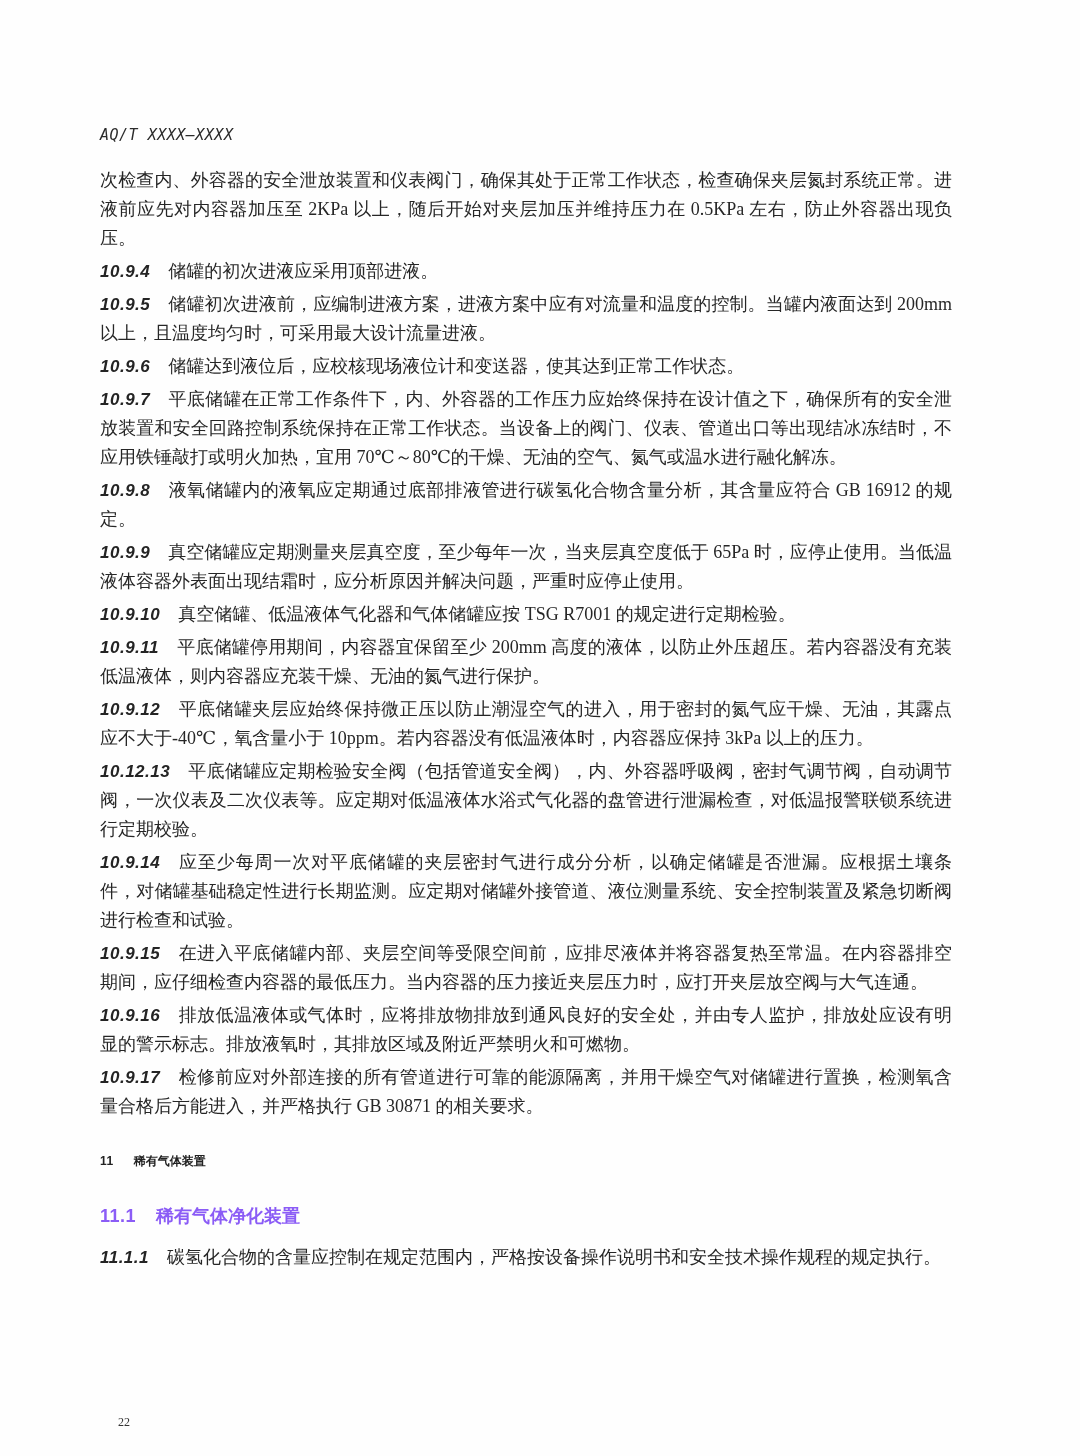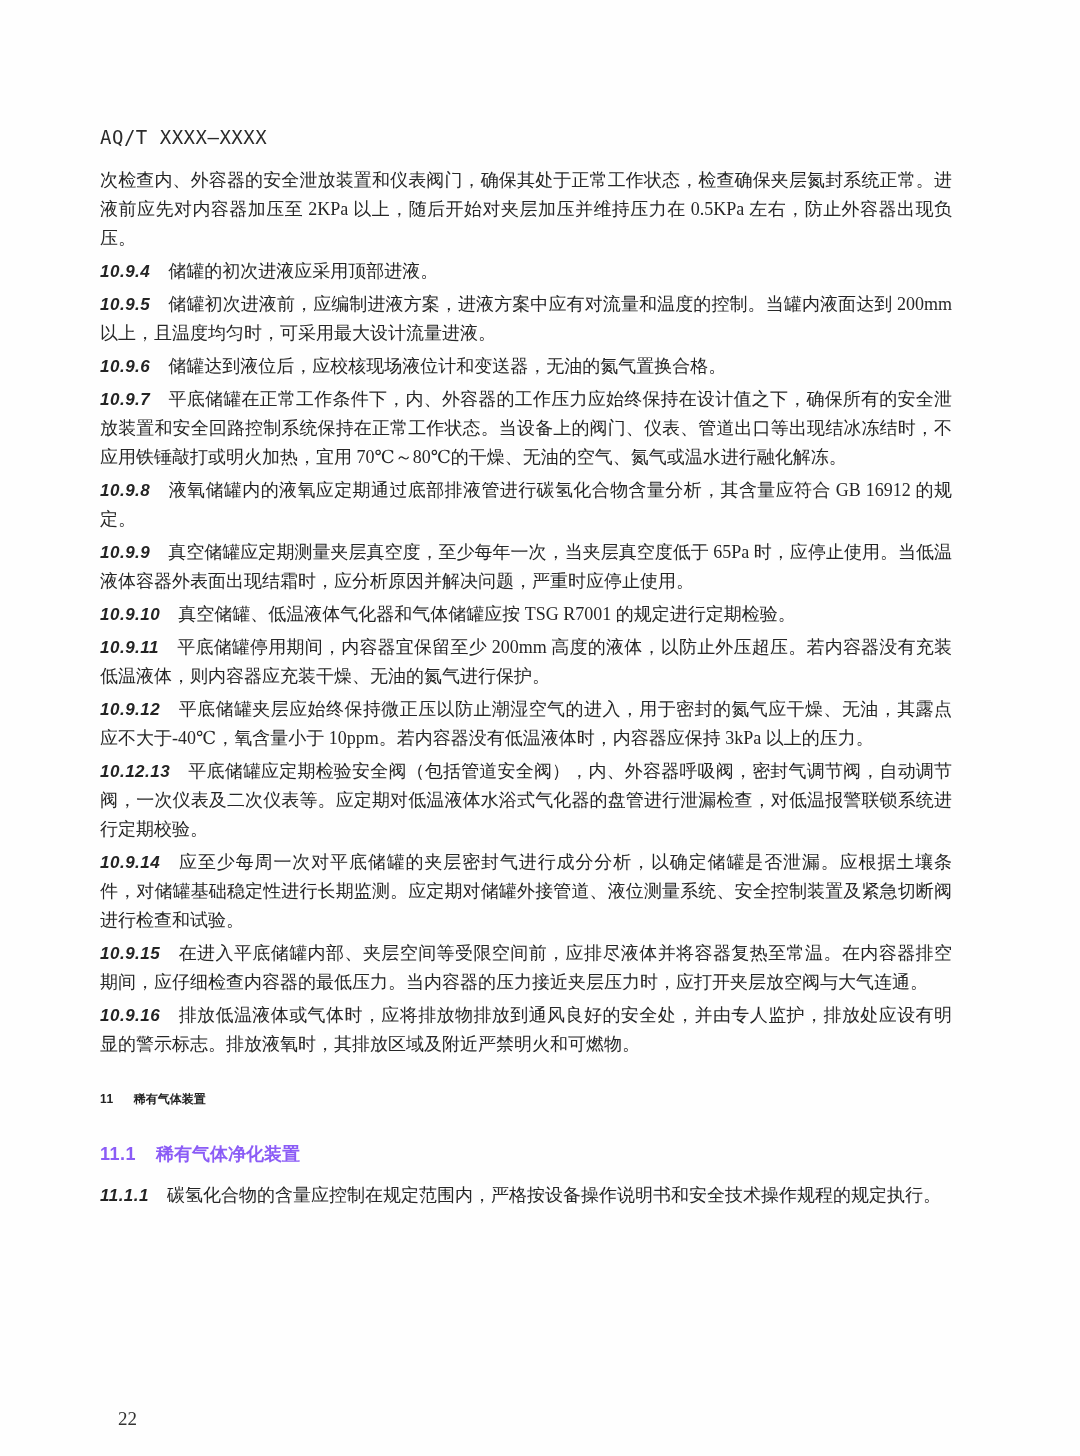--- a/index.html
+++ b/index.html
@@ -14,24 +14,25 @@
     background: #fefefe;
     overflow: hidden;
     font-family: "Liberation Serif", "DejaVu Serif", serif;
     color: #262626;
   }
   .doc-header {
     position: absolute;
     top: 126px;
     left: 100px;
     font-family: "DejaVu Sans Mono", "Liberation Sans", sans-serif;
-    font-size: 19px;
+    font-size: 15px;
     letter-spacing: 0.5px;
     color: #2b2b2b;
     white-space: nowrap;
+    font-style: italic;
   }
   .content {
     position: absolute;
     left: 100px;
     top: 166px;
     width: 852px;
   }
   .para {
     margin: 0 0 4px 0;
     font-size: 18px;
@@ -65,21 +66,21 @@
     color: #8b5cf6;
   }
   .heading-num {
     margin-right: 20px;
     letter-spacing: 0.5px;
   }
   .page-number {
     position: absolute;
     left: 118px;
     bottom: 26px;
-    font-size: 19px;
+    font-size: 12px;
     color: #333333;
     font-family: "Liberation Serif", "DejaVu Serif", serif;
     text-align: center;
   }
 </style>
 </head>
 <body>
 
 <div class="page">
 
@@ -88,21 +89,21 @@
   <div class="content">
 
     <p class="para">次检查内、外容器的安全泄放装置和仪表阀门，确保其处于正常工作状态，检查确保夹层氮封系统正常。进液前应先对内容器加压至 2KPa 以上，随后开始对夹层加压并维持压力在 0.5KPa 左右，防止外容器出现负压。</p>
 
     <div>
 
         <p class="para"><span class="clause-num">10.9.4</span><span>储罐的初次进液应采用顶部进液。</span></p>
 
         <p class="para"><span class="clause-num">10.9.5</span><span>储罐初次进液前，应编制进液方案，进液方案中应有对流量和温度的控制。当罐内液面达到 200mm 以上，且温度均匀时，可采用最大设计流量进液。</span></p>
 
-        <p class="para"><span class="clause-num">10.9.6</span><span>储罐达到液位后，应校核现场液位计和变送器，无油的氮气置换合格。</span></p>
+        <p class="para"><span class="clause-num">10.9.6</span><span>储罐达到液位后，应校核现场液位计和变送器，使其达到正常工作状态。</span></p>
 
         <p class="para"><span class="clause-num">10.9.7</span><span>平底储罐在正常工作条件下，内、外容器的工作压力应始终保持在设计值之下，确保所有的安全泄放装置和安全回路控制系统保持在正常工作状态。当设备上的阀门、仪表、管道出口等出现结冰冻结时，不应用铁锤敲打或明火加热，宜用 70℃～80℃的干燥、无油的空气、氮气或温水进行融化解冻。</span></p>
 
         <p class="para"><span class="clause-num">10.9.8</span><span>液氧储罐内的液氧应定期通过底部排液管进行碳氢化合物含量分析，其含量应符合 GB 16912 的规定。</span></p>
 
         <p class="para"><span class="clause-num">10.9.9</span><span>真空储罐应定期测量夹层真空度，至少每年一次，当夹层真空度低于 65Pa 时，应停止使用。当低温液体容器外表面出现结霜时，应分析原因并解决问题，严重时应停止使用。</span></p>
 
         <p class="para"><span class="clause-num">10.9.10</span><span>真空储罐、低温液体气化器和气体储罐应按 TSG R7001 的规定进行定期检验。</span></p>
 
         <p class="para"><span class="clause-num">10.9.11</span><span>平底储罐停用期间，内容器宜保留至少 200mm 高度的液体，以防止外压超压。若内容器没有充装低温液体，则内容器应充装干燥、无油的氮气进行保护。</span></p>
@@ -110,20 +111,21 @@
         <p class="para"><span class="clause-num">10.9.12</span><span>平底储罐夹层应始终保持微正压以防止潮湿空气的进入，用于密封的氮气应干燥、无油，其露点应不大于-40℃，氧含量小于 10ppm。若内容器没有低温液体时，内容器应保持 3kPa 以上的压力。</span></p>
 
         <p class="para"><span class="clause-num">10.12.13</span><span>平底储罐应定期检验安全阀（包括管道安全阀），内、外容器呼吸阀，密封气调节阀，自动调节阀，一次仪表及二次仪表等。应定期对低温液体水浴式气化器的盘管进行泄漏检查，对低温报警联锁系统进行定期校验。</span></p>
 
         <p class="para"><span class="clause-num">10.9.14</span><span>应至少每周一次对平底储罐的夹层密封气进行成分分析，以确定储罐是否泄漏。应根据土壤条件，对储罐基础稳定性进行长期监测。应定期对储罐外接管道、液位测量系统、安全控制装置及紧急切断阀进行检查和试验。</span></p>
 
         <p class="para"><span class="clause-num">10.9.15</span><span>在进入平底储罐内部、夹层空间等受限空间前，应排尽液体并将容器复热至常温。在内容器排空期间，应仔细检查内容器的最低压力。当内容器的压力接近夹层压力时，应打开夹层放空阀与大气连通。</span></p>
 
         <p class="para"><span class="clause-num">10.9.16</span><span>排放低温液体或气体时，应将排放物排放到通风良好的安全处，并由专人监护，排放处应设有明显的警示标志。排放液氧时，其排放区域及附近严禁明火和可燃物。</span></p>
 
+        <p class="para"><span class="clause-num">10.9.17</span><span>检修前应对外部连接的所有管道进行可靠的能源隔离，并用干燥空气对储罐进行置换，检测氧含量合格后方能进入，并严格执行 GB 30871 的相关要求。</span></p>
 
       </div>
 
     <h2 class="section-heading"><span class="heading-num">11</span><span>稀有气体装置</span></h2>
 
     <h3 class="subsection-heading"><span class="heading-num">11.1</span><span>稀有气体净化装置</span></h3>
 
     <div>
 
         <p class="para"><span class="clause-num">11.1.1</span><span>碳氢化合物的含量应控制在规定范围内，严格按设备操作说明书和安全技术操作规程的规定执行。</span></p>

